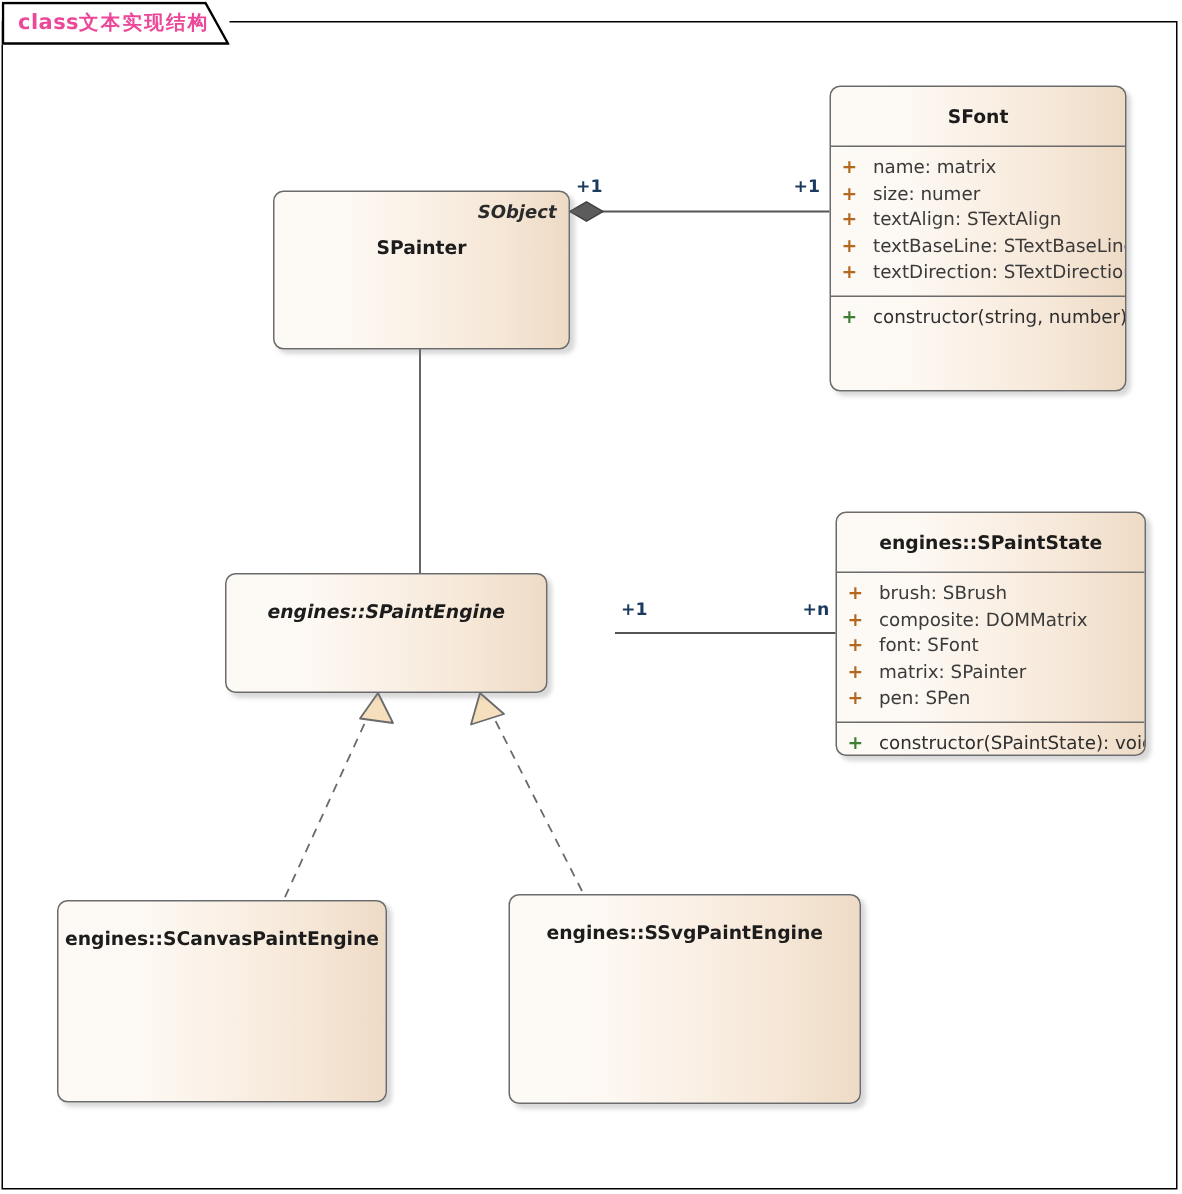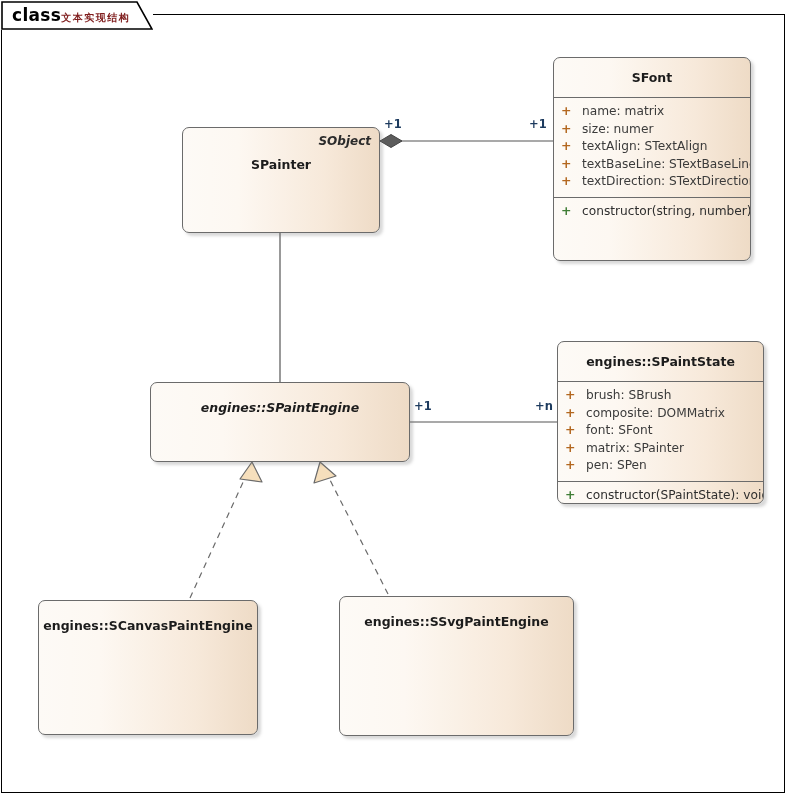--- a/index.html
+++ b/index.html
@@ -47,28 +47,28 @@
   #title-tab .tab-label {
     position: absolute;
     left: 11px;
     top: 4px;
     font-size: 14px;
     line-height: 21px;
     white-space: nowrap;
     letter-spacing: 0.3px;
   }
   .tab-kw {
-    color: #000000;
-    font-weight: 600;
-    font-size: 17px;
+    color: #ec4899;
+    font-weight: 600;
+    font-size: 14px;
   }
   .tab-cn {
-    color: #7f1d1d;
+    color: #ec4899;
     font-weight: 700;
-    font-size: 10px;
+    font-size: 13px;
     letter-spacing: 1.5px;
   }
 
   
   .uml-class {
     position: absolute;
     box-sizing: border-box;
     border: 1.1px solid #6b6b6b;
     border-radius: 7px;
     background: linear-gradient(to right, #fdfaf6 0%, #fdf8f2 28%, #f7e9da 72%, #eedbc6 100%);
@@ -227,21 +227,21 @@
     </div>
     <div class="uml-sep"></div>
     <div class="uml-section">
       <div class="uml-row">
         <span class="vis op">+</span>
         <span class="member op">constructor(string, number): void</span>
       </div>
     </div>
   </div>
 
-  <div class="uml-class" style="left:150px; top:382px; width:260px; height:80px;">
+  <div class="uml-class" style="left:150px; top:382px; width:215px; height:80px;">
     <div class="uml-head" style="padding-top:17px;">
       <span class="uml-name abstract">engines::SPaintEngine</span>
     </div>
   </div>
 
   <div class="uml-class" style="left:557px; top:341px; width:207px; height:163px;">
     <div class="uml-head" style="padding-top:12px; padding-bottom:12px;">
       <span class="uml-name">engines::SPaintState</span>
     </div>
     <div class="uml-sep"></div>

